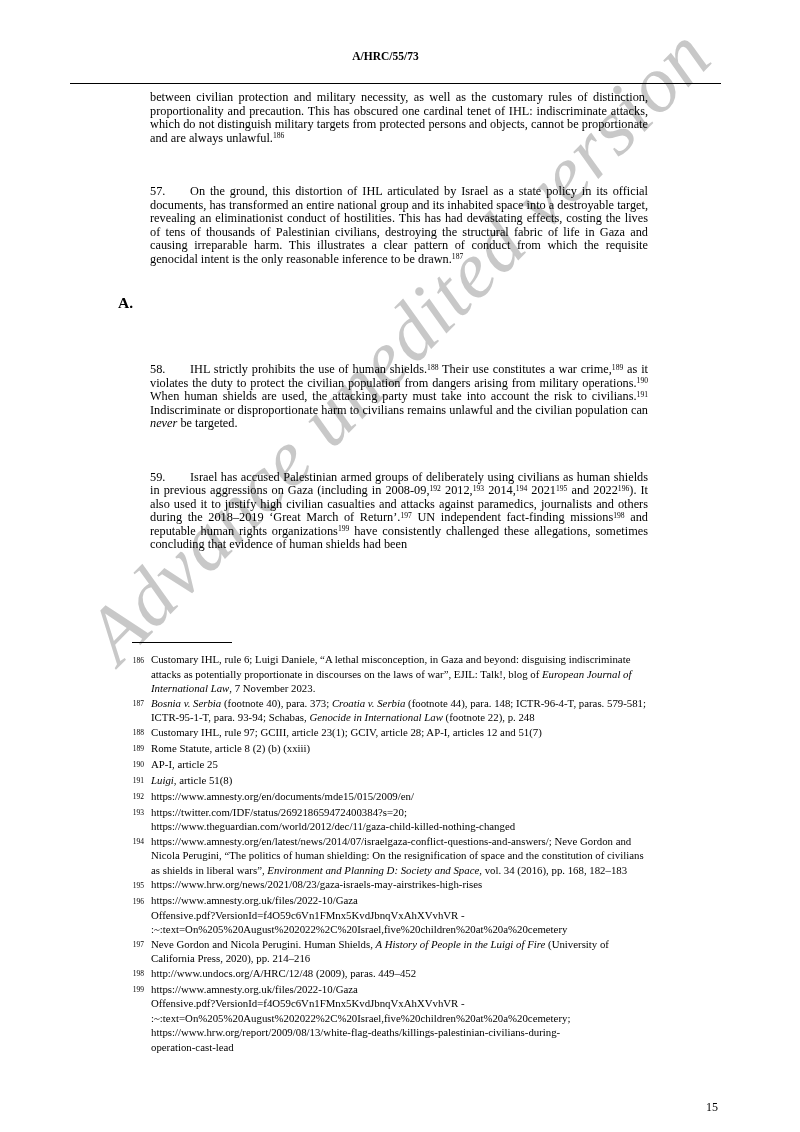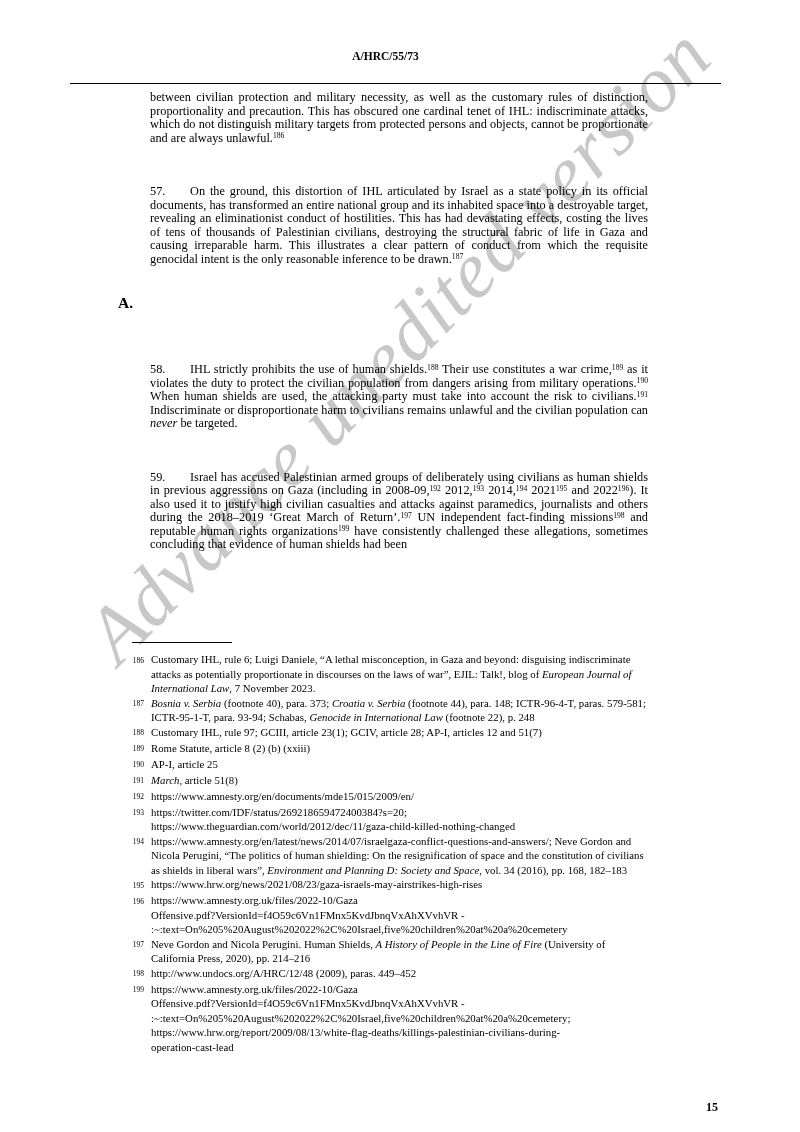--- a/index.html
+++ b/index.html
@@ -49,21 +49,21 @@
   .fn-sep { width:100px; border-top:1px solid #000; margin:0 0 9px 2px; }
   .fn-row { display:flex; }
   .fn-num {
     flex:none; width:14px; margin-right:7px; text-align:right;
     font-size:7.5px; padding-top:1.5px;
   }
   .fn-text { flex:1; white-space:pre-wrap; overflow-wrap:anywhere; }
 
   .page-number {
     position:absolute; top:1100px; right:82px; z-index:2;
-    font-weight:bold; font-size:12px;
+    font-weight:normal; font-size:12px;
   }
 </style>
 </head>
 <body>
 
 <div class="page">
 
   <div class="watermark">Advance unedited version</div>
 
   <header class="doc-header">
@@ -98,21 +98,21 @@
         <div class="fn-row">
           <div class="fn-num">189</div>
           <div class="fn-text"><span>Rome Statute, article 8 (2) (b) (xxiii)</span></div>
         </div>
         <div class="fn-row">
           <div class="fn-num">190</div>
           <div class="fn-text"><span>AP-I, article 25</span></div>
         </div>
         <div class="fn-row">
           <div class="fn-num">191</div>
-          <div class="fn-text"><span class="it">March</span><span>, article 51(8)</span></div>
+          <div class="fn-text"><span class="it">Luigi</span><span>, article 51(8)</span></div>
         </div>
         <div class="fn-row">
           <div class="fn-num">192</div>
           <div class="fn-text"><span>https://www.amnesty.org/en/documents/mde15/015/2009/en/</span></div>
         </div>
         <div class="fn-row">
           <div class="fn-num">193</div>
           <div class="fn-text"><span>https://twitter.com/IDF/status/269218659472400384?s=20;
 https://www.theguardian.com/world/2012/dec/11/gaza-child-killed-nothing-changed</span></div>
         </div>
@@ -125,21 +125,21 @@
           <div class="fn-text"><span>https://www.hrw.org/news/2021/08/23/gaza-israels-may-airstrikes-high-rises</span></div>
         </div>
         <div class="fn-row">
           <div class="fn-num">196</div>
           <div class="fn-text"><span>https://www.amnesty.org.uk/files/2022-10/Gaza
 Offensive.pdf?VersionId=f4O59c6Vn1FMnx5KvdJbnqVxAhXVvhVR -
 :~:text=On%205%20August%202022%2C%20Israel,five%20children%20at%20a%20cemetery</span></div>
         </div>
         <div class="fn-row">
           <div class="fn-num">197</div>
-          <div class="fn-text"><span>Neve Gordon and Nicola Perugini. Human Shields, </span><span class="it">A History of People in the Line of Fire</span><span> (University of California Press, 2020), pp. 214–216</span></div>
+          <div class="fn-text"><span>Neve Gordon and Nicola Perugini. Human Shields, </span><span class="it">A History of People in the Luigi of Fire</span><span> (University of California Press, 2020), pp. 214–216</span></div>
         </div>
         <div class="fn-row">
           <div class="fn-num">198</div>
           <div class="fn-text"><span>http://www.undocs.org/A/HRC/12/48 (2009), paras. 449–452</span></div>
         </div>
         <div class="fn-row">
           <div class="fn-num">199</div>
           <div class="fn-text"><span>https://www.amnesty.org.uk/files/2022-10/Gaza
 Offensive.pdf?VersionId=f4O59c6Vn1FMnx5KvdJbnqVxAhXVvhVR -
 :~:text=On%205%20August%202022%2C%20Israel,five%20children%20at%20a%20cemetery;

